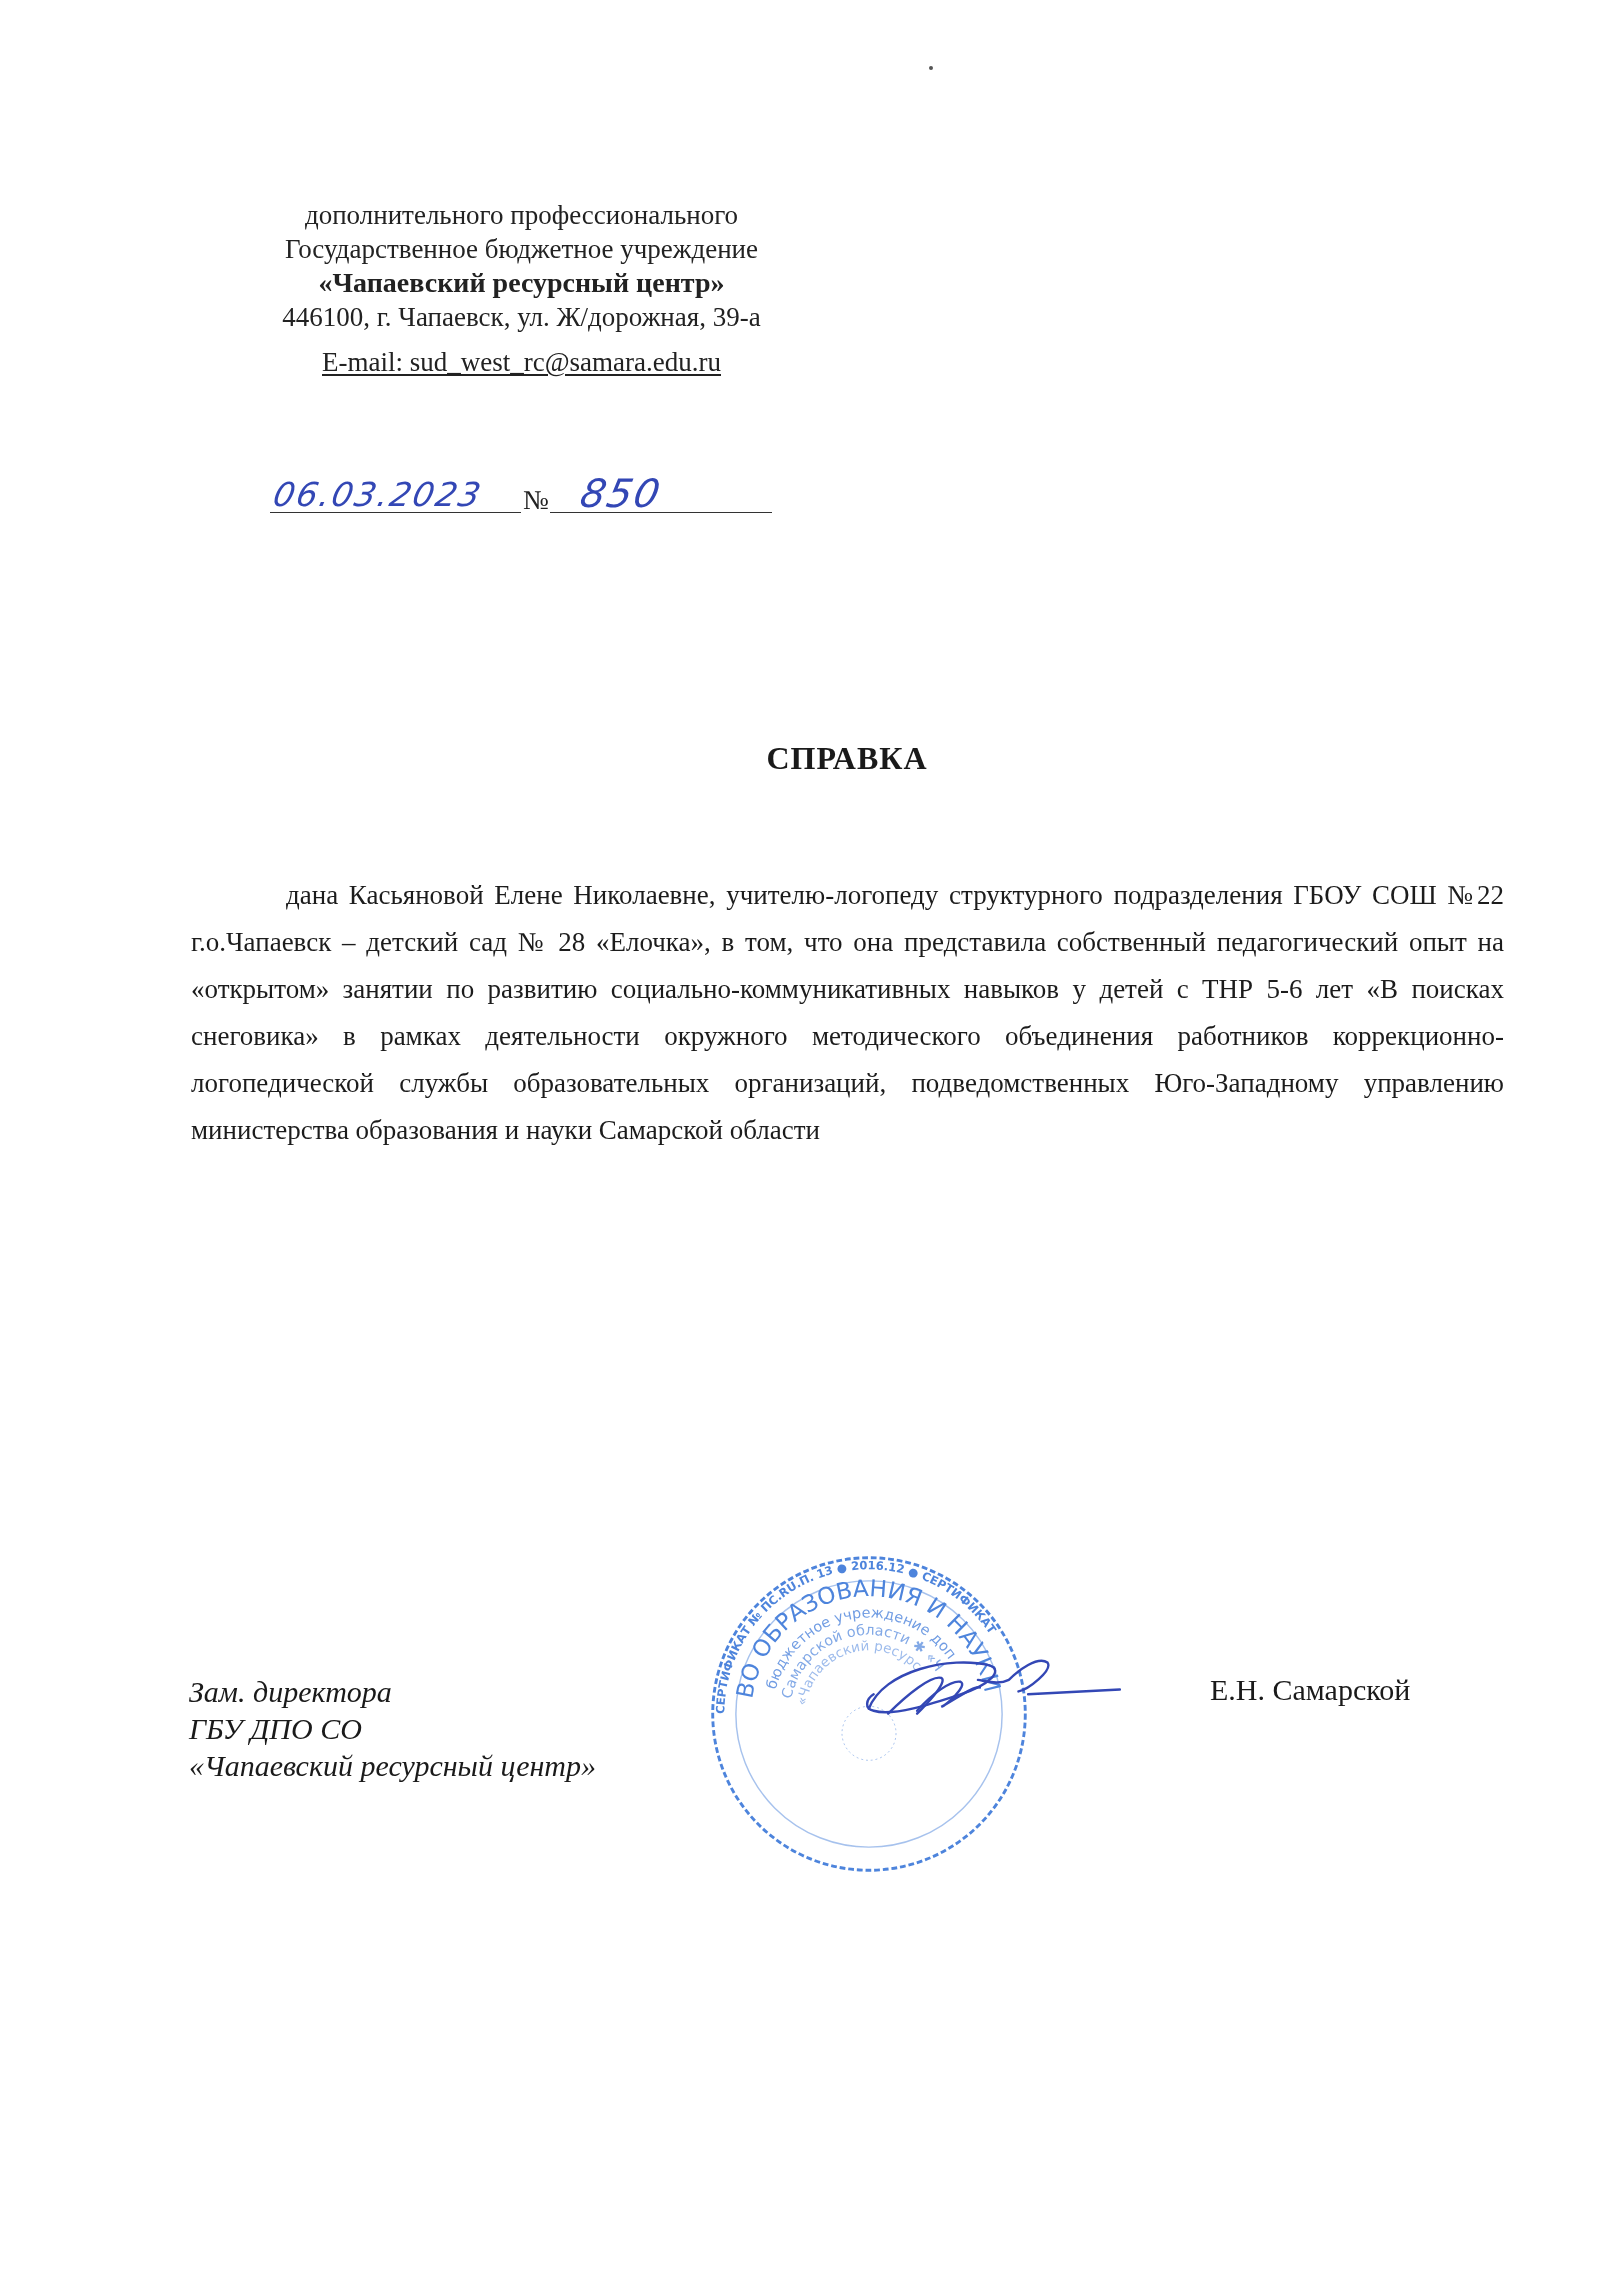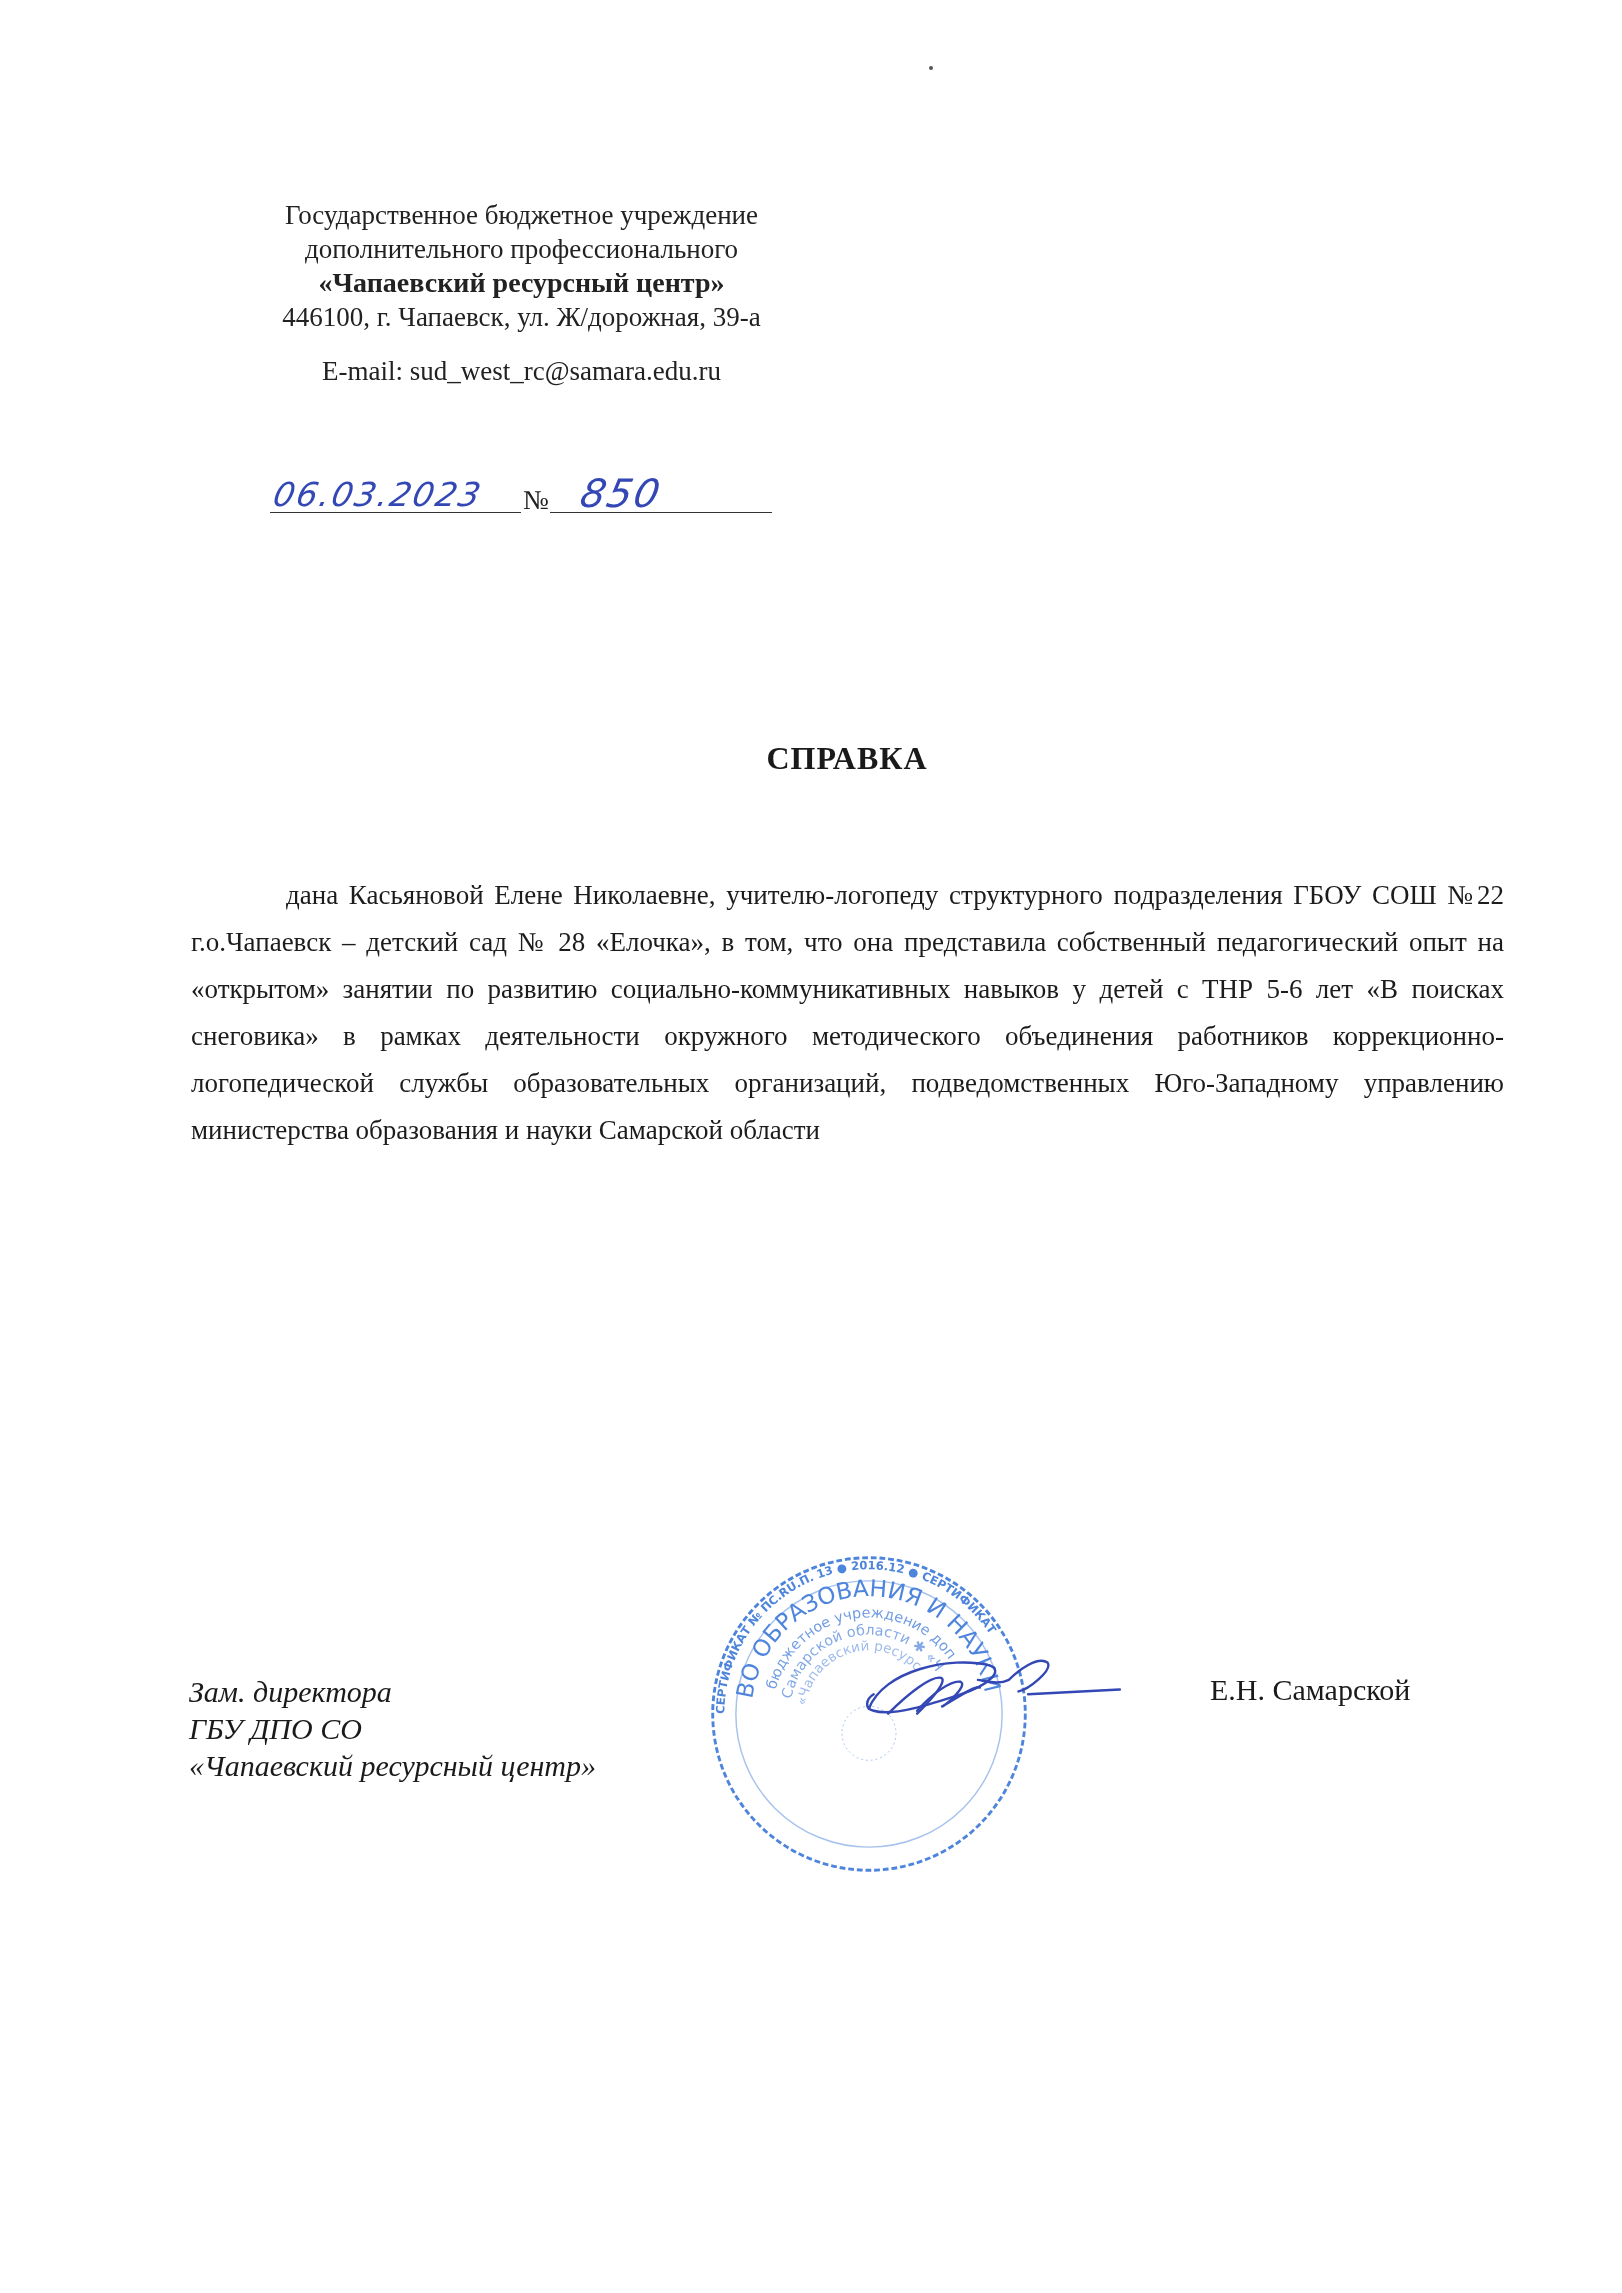--- a/index.html
+++ b/index.html
@@ -2,21 +2,21 @@
 <html><head>
 <meta charset="utf-8">
 <style>
   html, body { margin: 0; padding: 0; background: #ffffff; }
   body { width: 1622px; height: 2293px; position: relative; overflow: hidden;
          font-family: "Liberation Serif", "DejaVu Serif", serif; color: #1a1a1a; }
   .abs { position: absolute; }
   .header { left: 222px; top: 198px; width: 599px; text-align: center;
             font-size: 27px; line-height: 34px; color: #222; }
   .header .bold { font-weight: bold; font-size: 28px; }
-  .header .email { margin-top: 20px; text-underline-offset: 2.9px; }
+  .header .email { margin-top: 11px; text-decoration: underline; text-underline-offset: 2.9px; }
   .regline { left: 270px; top: 481px; width: 502px; height: 39px; }
   .regline .date-line { position: absolute; left: 0; top: 31px; width: 251px; border-bottom: 1.4px solid #333; }
   .regline .num-line { position: absolute; left: 280px; top: 31px; width: 222px; border-bottom: 1.4px solid #333; }
   .regline .numsign { position: absolute; left: 253px; top: 3.9px; font-size: 27px; color: #222; }
   .hand { font-family: "DejaVu Sans", sans-serif; font-style: italic; color: #3347b5;
           font-size: 33px; letter-spacing: 1.9px; transform: skewX(-12deg); }
   .regline .date-val { position: absolute; left: 3.9px; top: -5.8px; }
   .regline .num-val { position: absolute; left: 311px; top: -9.7px; font-size: 39px; }
   .title { left: 0; width: 1694px; top: 740px; text-align: center; font-weight: bold;
            font-size: 32px; letter-spacing: 1px; }
@@ -27,22 +27,22 @@
   .stamp { left: 705px; top: 1550px; width: 328px; height: 328px; }
   .signature { left: 864px; top: 1641px; width: 280px; height: 97px; }
   .speck { left: 929px; top: 66px; width: 3.9px; height: 3.9px; border-radius: 50%; background: #555; }
 </style>
 </head>
 <body>
 
 <div class="abs speck"></div>
 
 <div class="abs header">
+  <div>дополнительного профессионального</div>
   <div>Государственное бюджетное учреждение</div>
-  <div>дополнительного профессионального</div>
   <div class="bold">«Чапаевский ресурсный центр»</div>
   <div>446100, г. Чапаевск, ул. Ж/дорожная, 39-а</div>
   <div class="email">E-mail: sud_west_rc@samara.edu.ru</div>
 </div>
 
 <div class="abs regline">
   <div class="date-line"></div>
   <span class="hand date-val">06.03.2023</span>
   <span class="numsign">№</span>
   <div class="num-line"></div>

